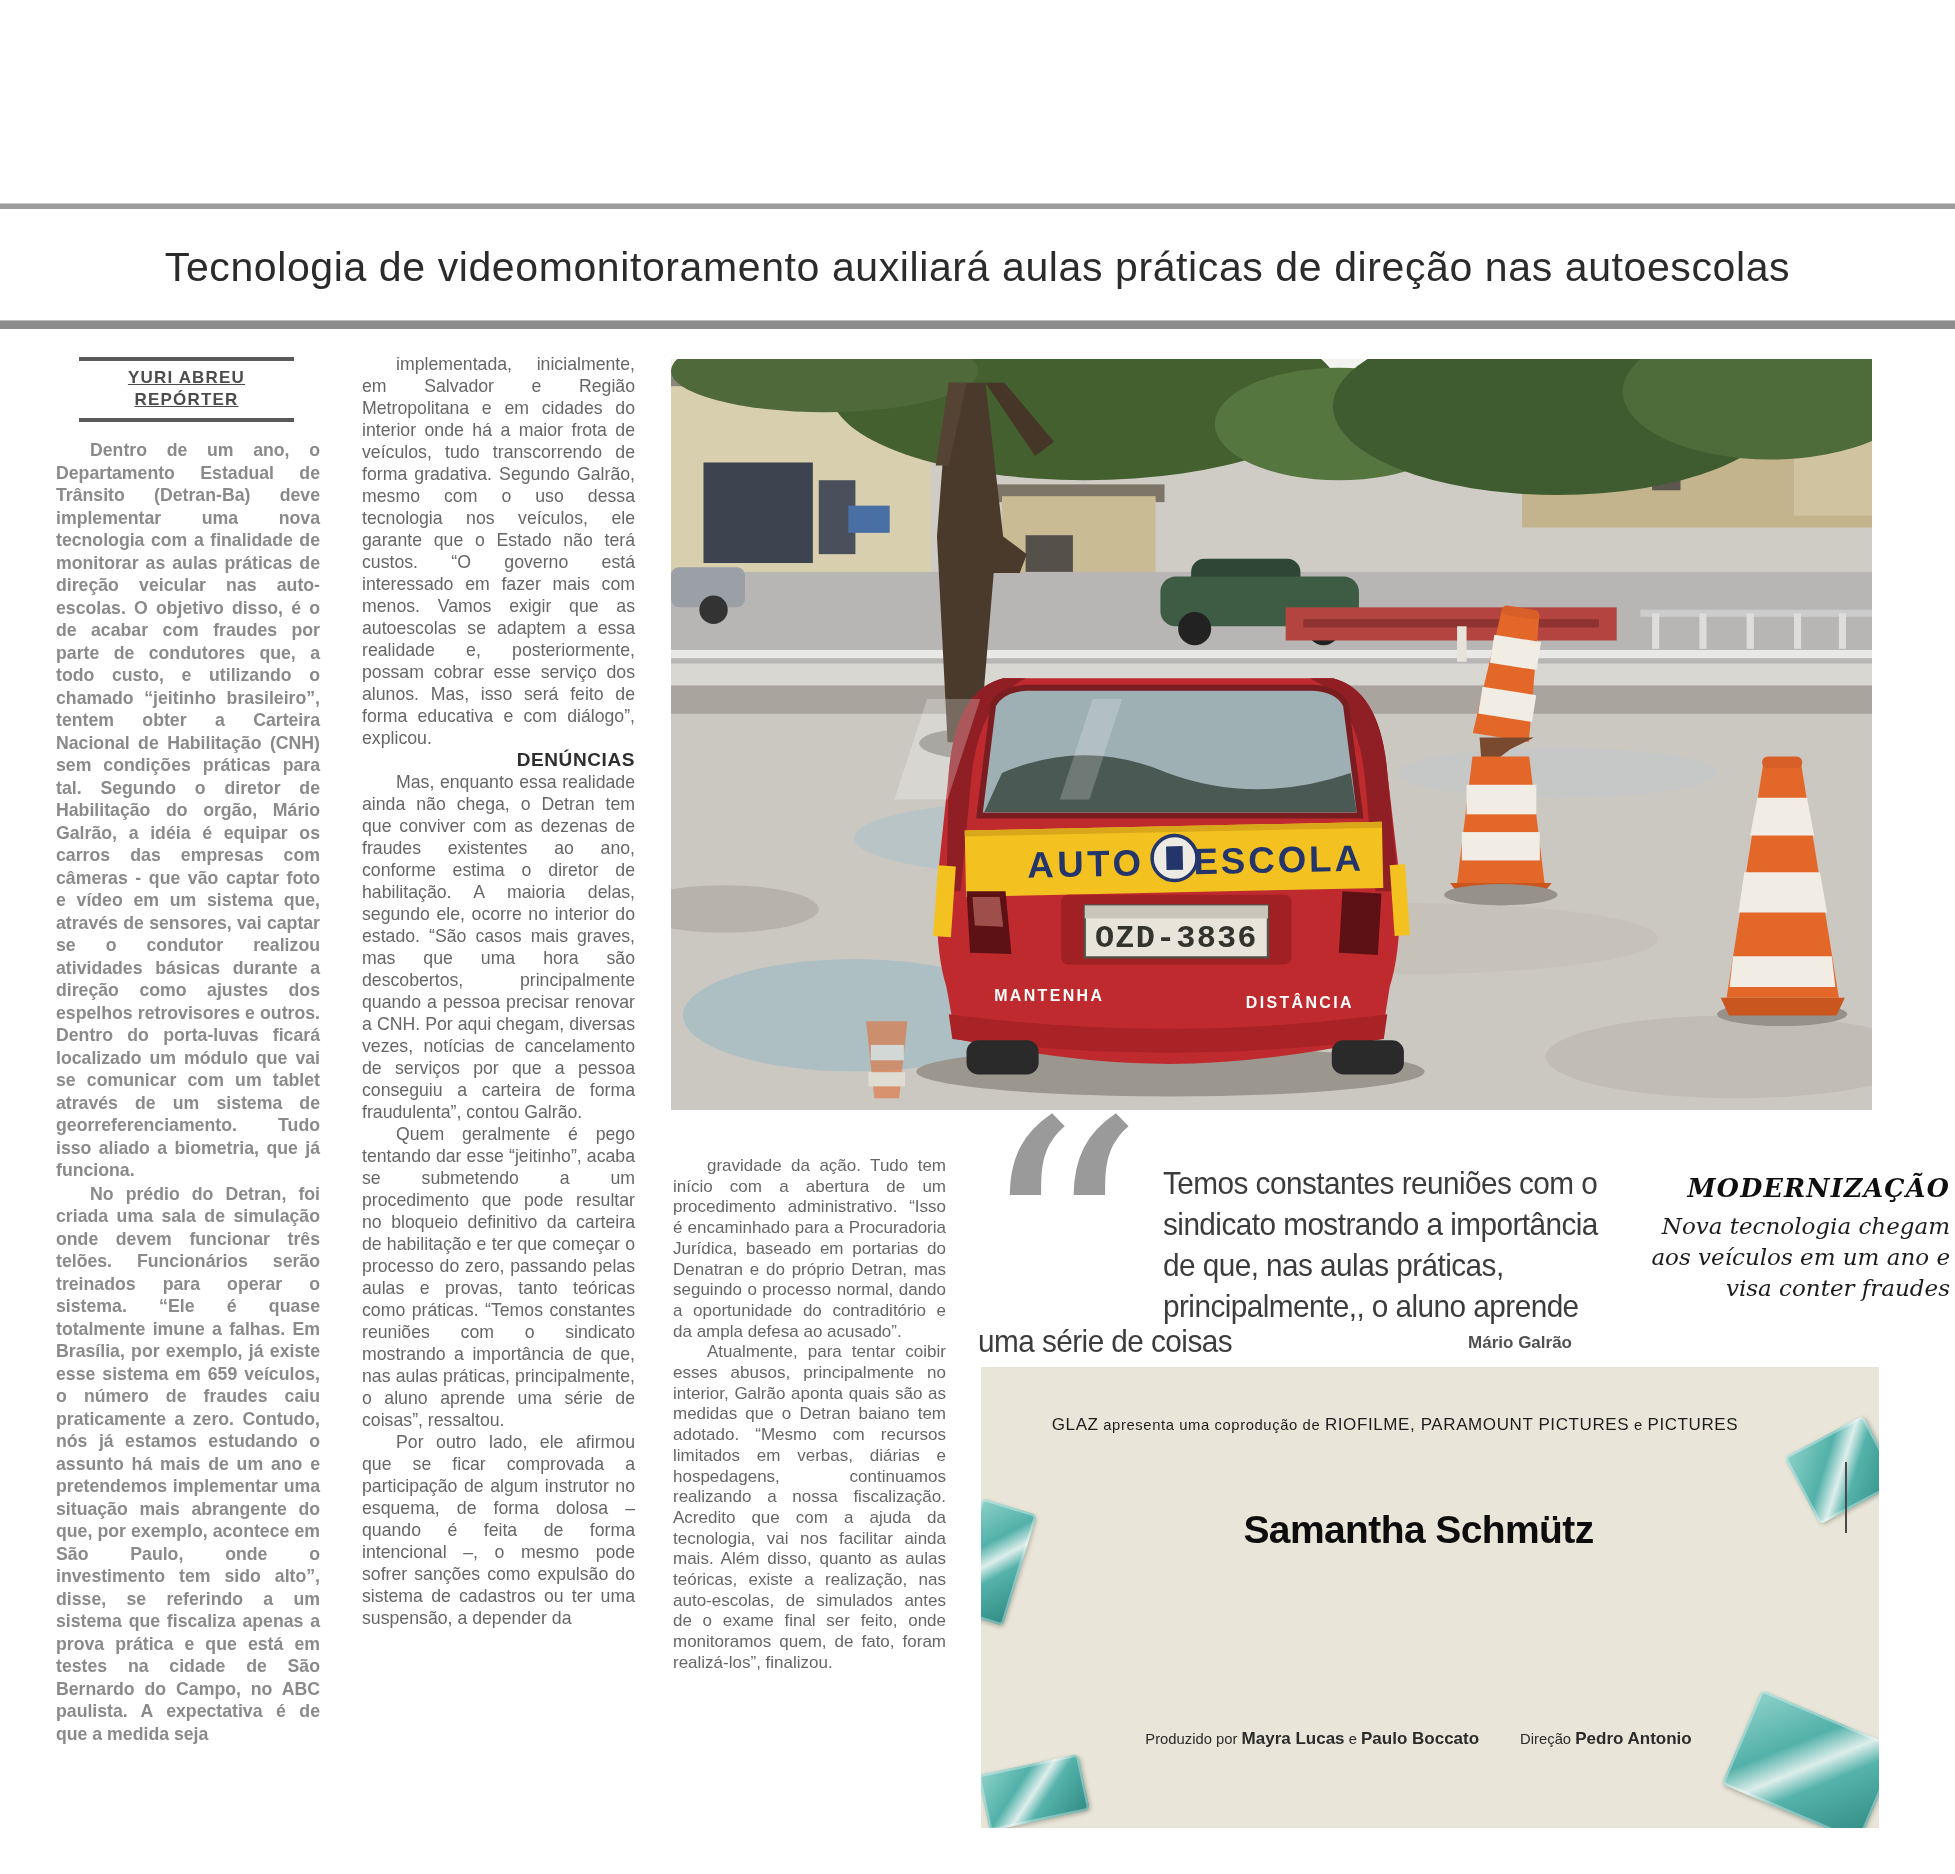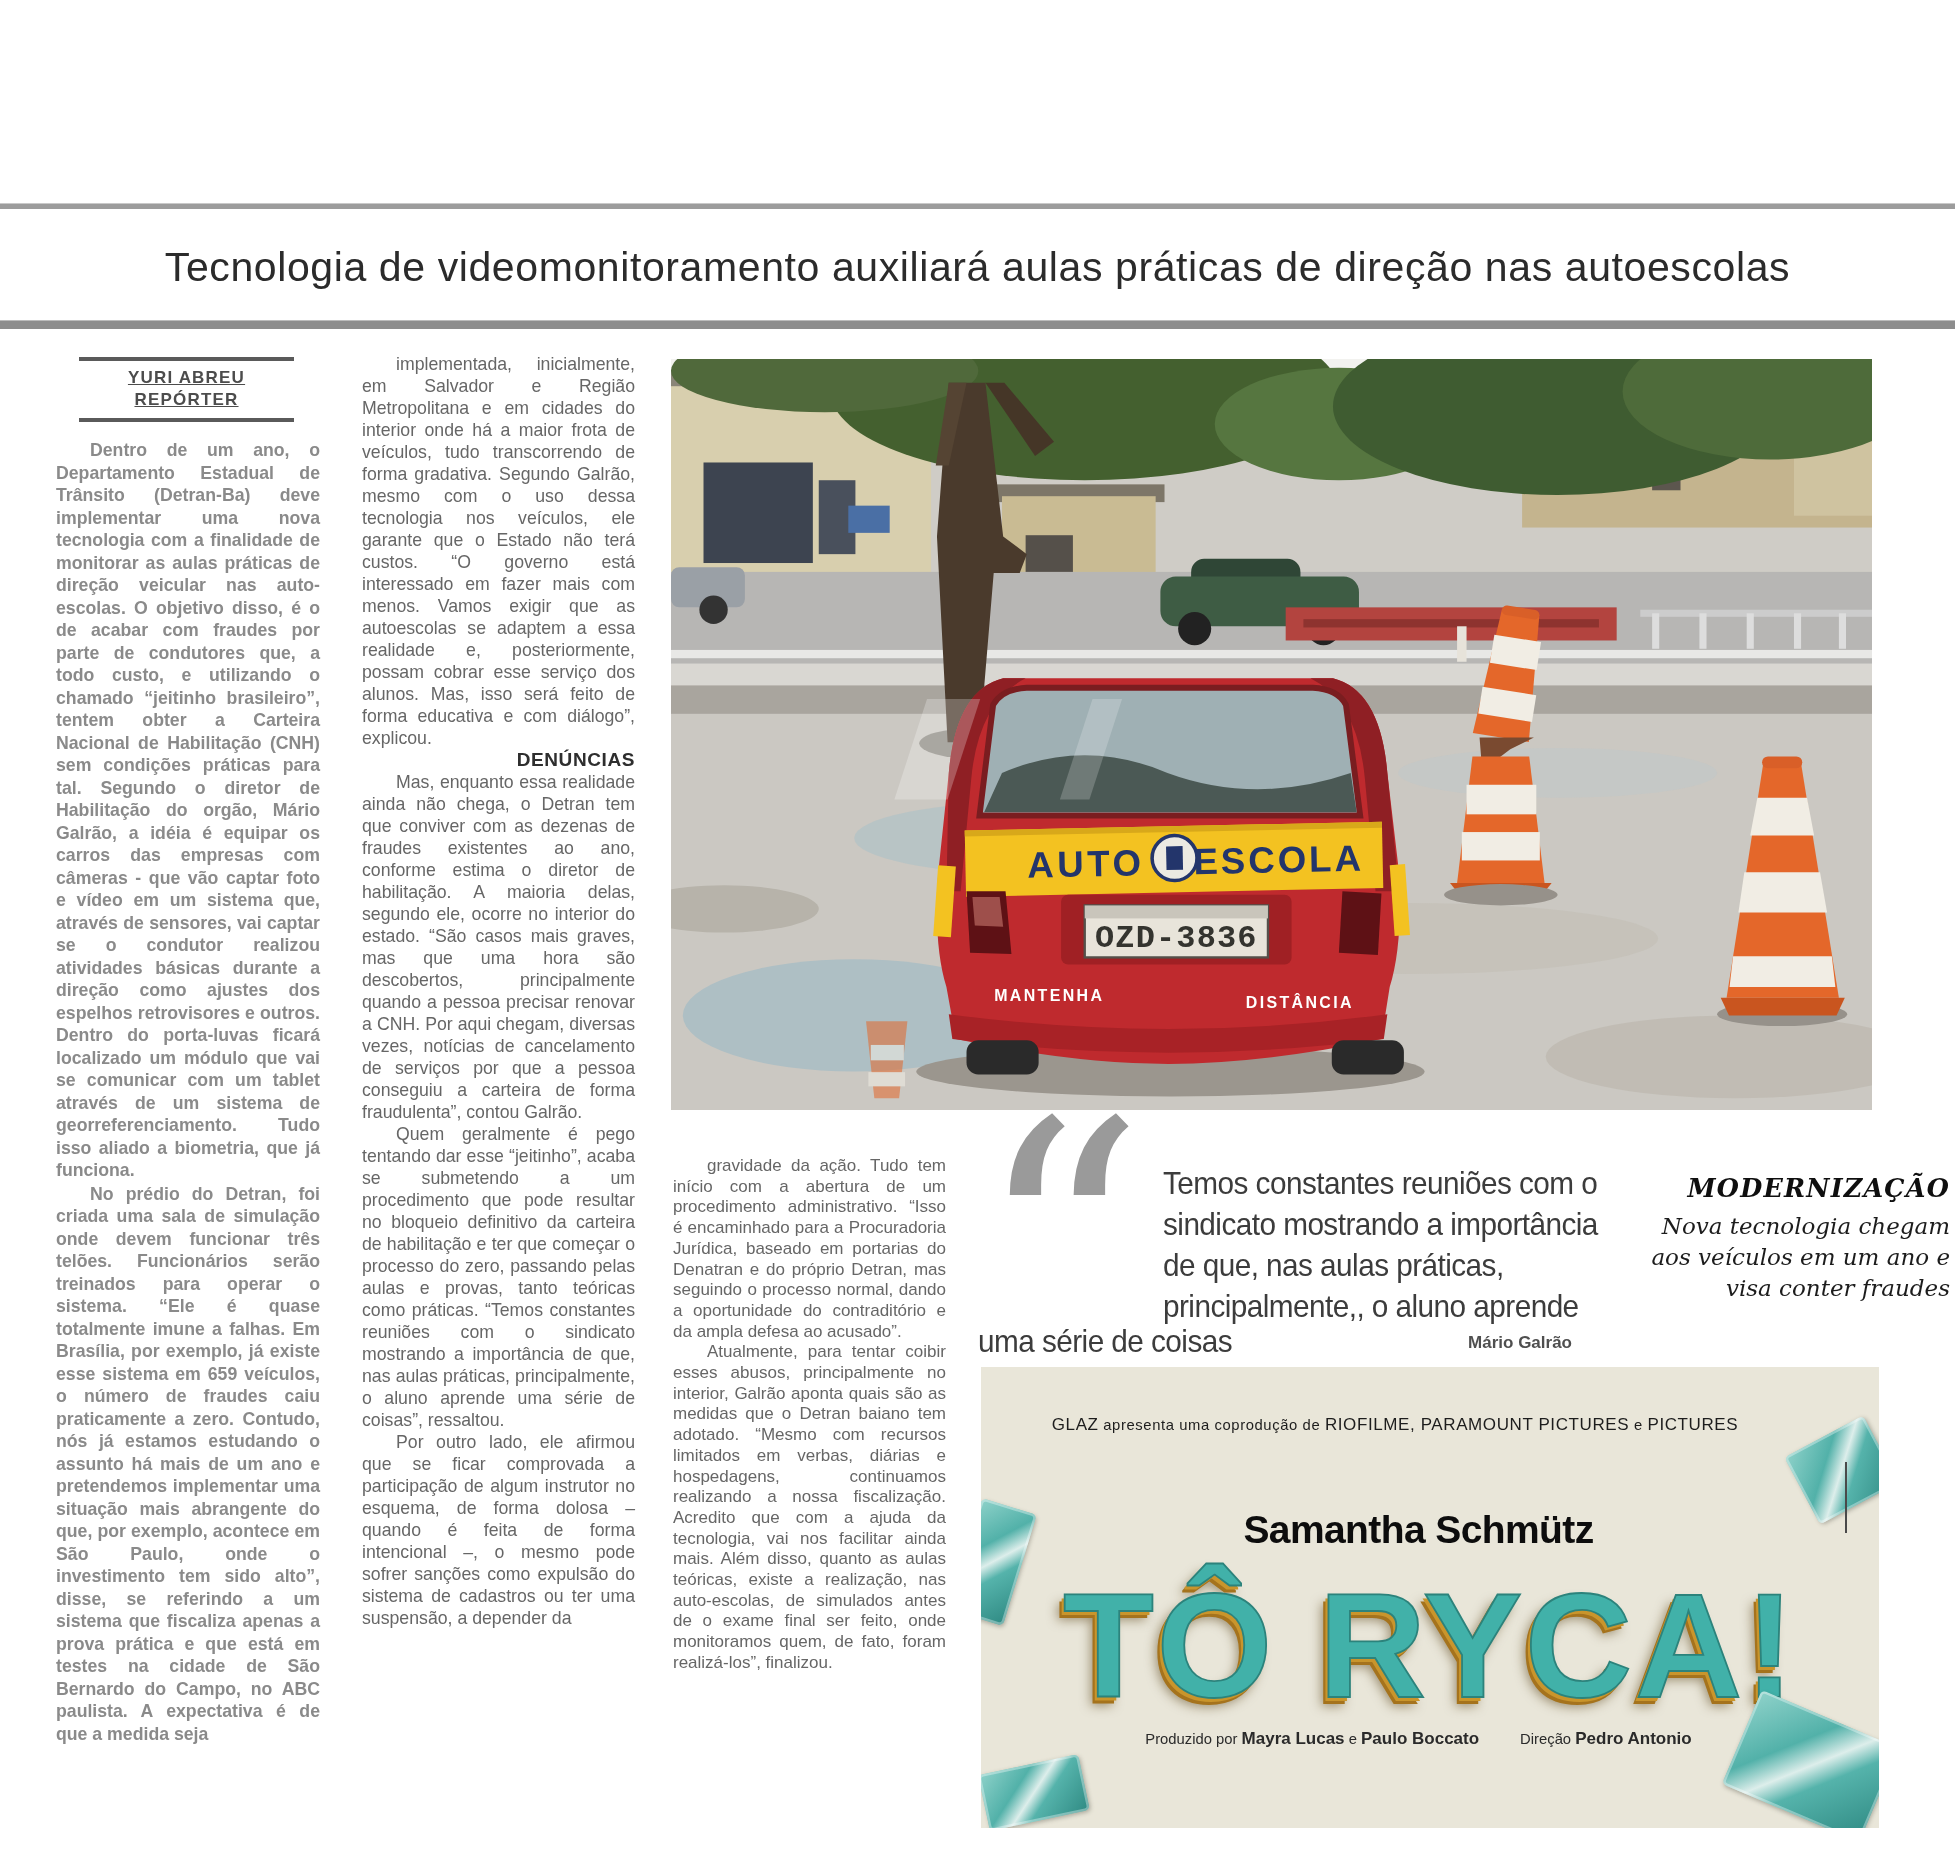--- a/index.html
+++ b/index.html
@@ -274,21 +274,20 @@
   <div class="modern">
     <div class="modern-head">MODERNIZAÇÃO</div>
     <div class="modern-body">Nova tecnologia chegam aos veículos em um ano e visa conter fraudes</div>
   </div>
 
   <div class="ad">
     <div class="ad-presents">
       <span class="b">GLAZ</span><span> apresenta uma coprodução de </span><span class="b">RIOFILME, PARAMOUNT PICTURES</span><span> e </span><span class="b">PICTURES</span>
     </div>
     <div class="ad-star">Samantha Schmütz</div>
-    <div class="ad-title">TÔ RYCA!</div>
     <div class="ad-credits">
       <span>Produzido por </span><span class="n">Mayra Lucas</span><span> e </span><span class="n">Paulo Boccato</span><span class="gap"></span><span>Direção </span><span class="n">Pedro Antonio</span>
     </div>
     <div class="bill bill-tr"></div>
     <div class="bill bill-ml"></div>
     <div class="bill bill-bl"></div>
     <div class="bill bill-br"></div>
     <div class="ad-sideline"></div>
   </div>
 

